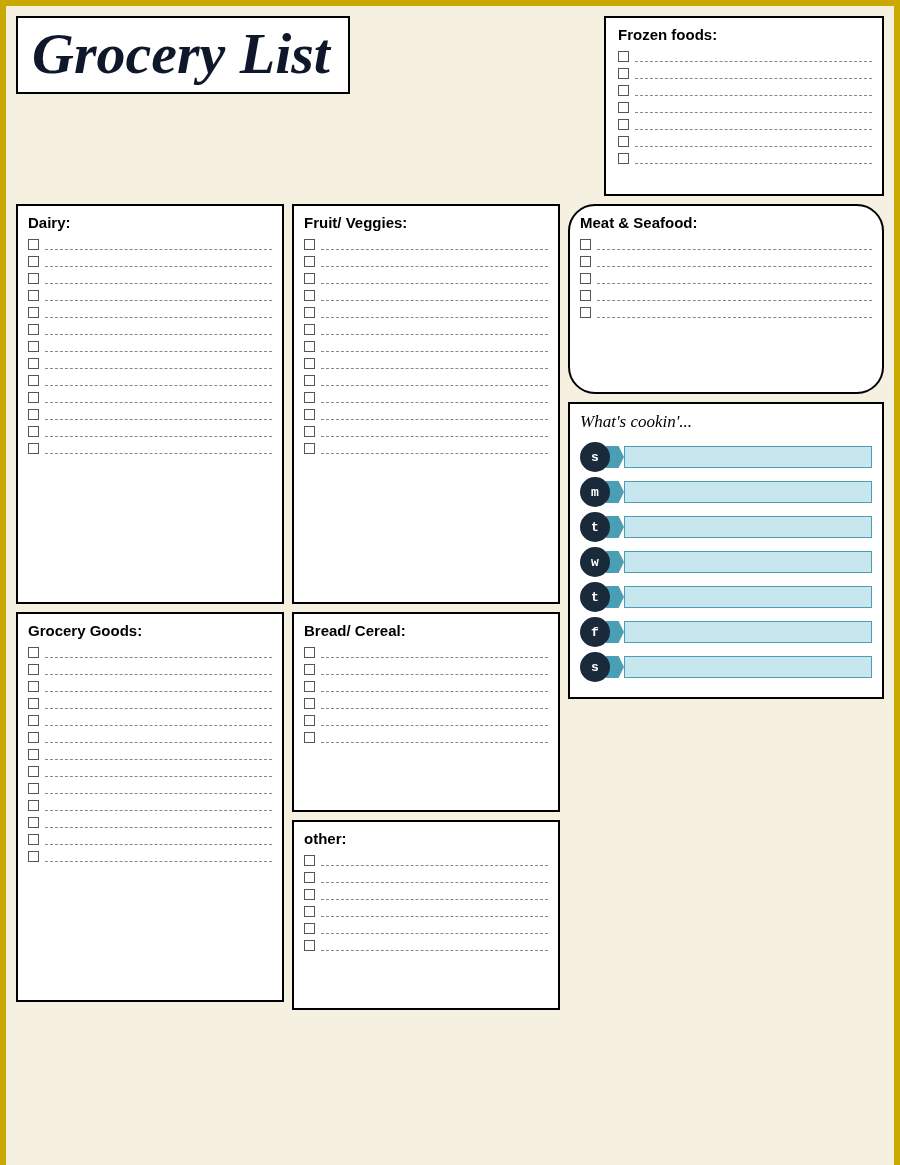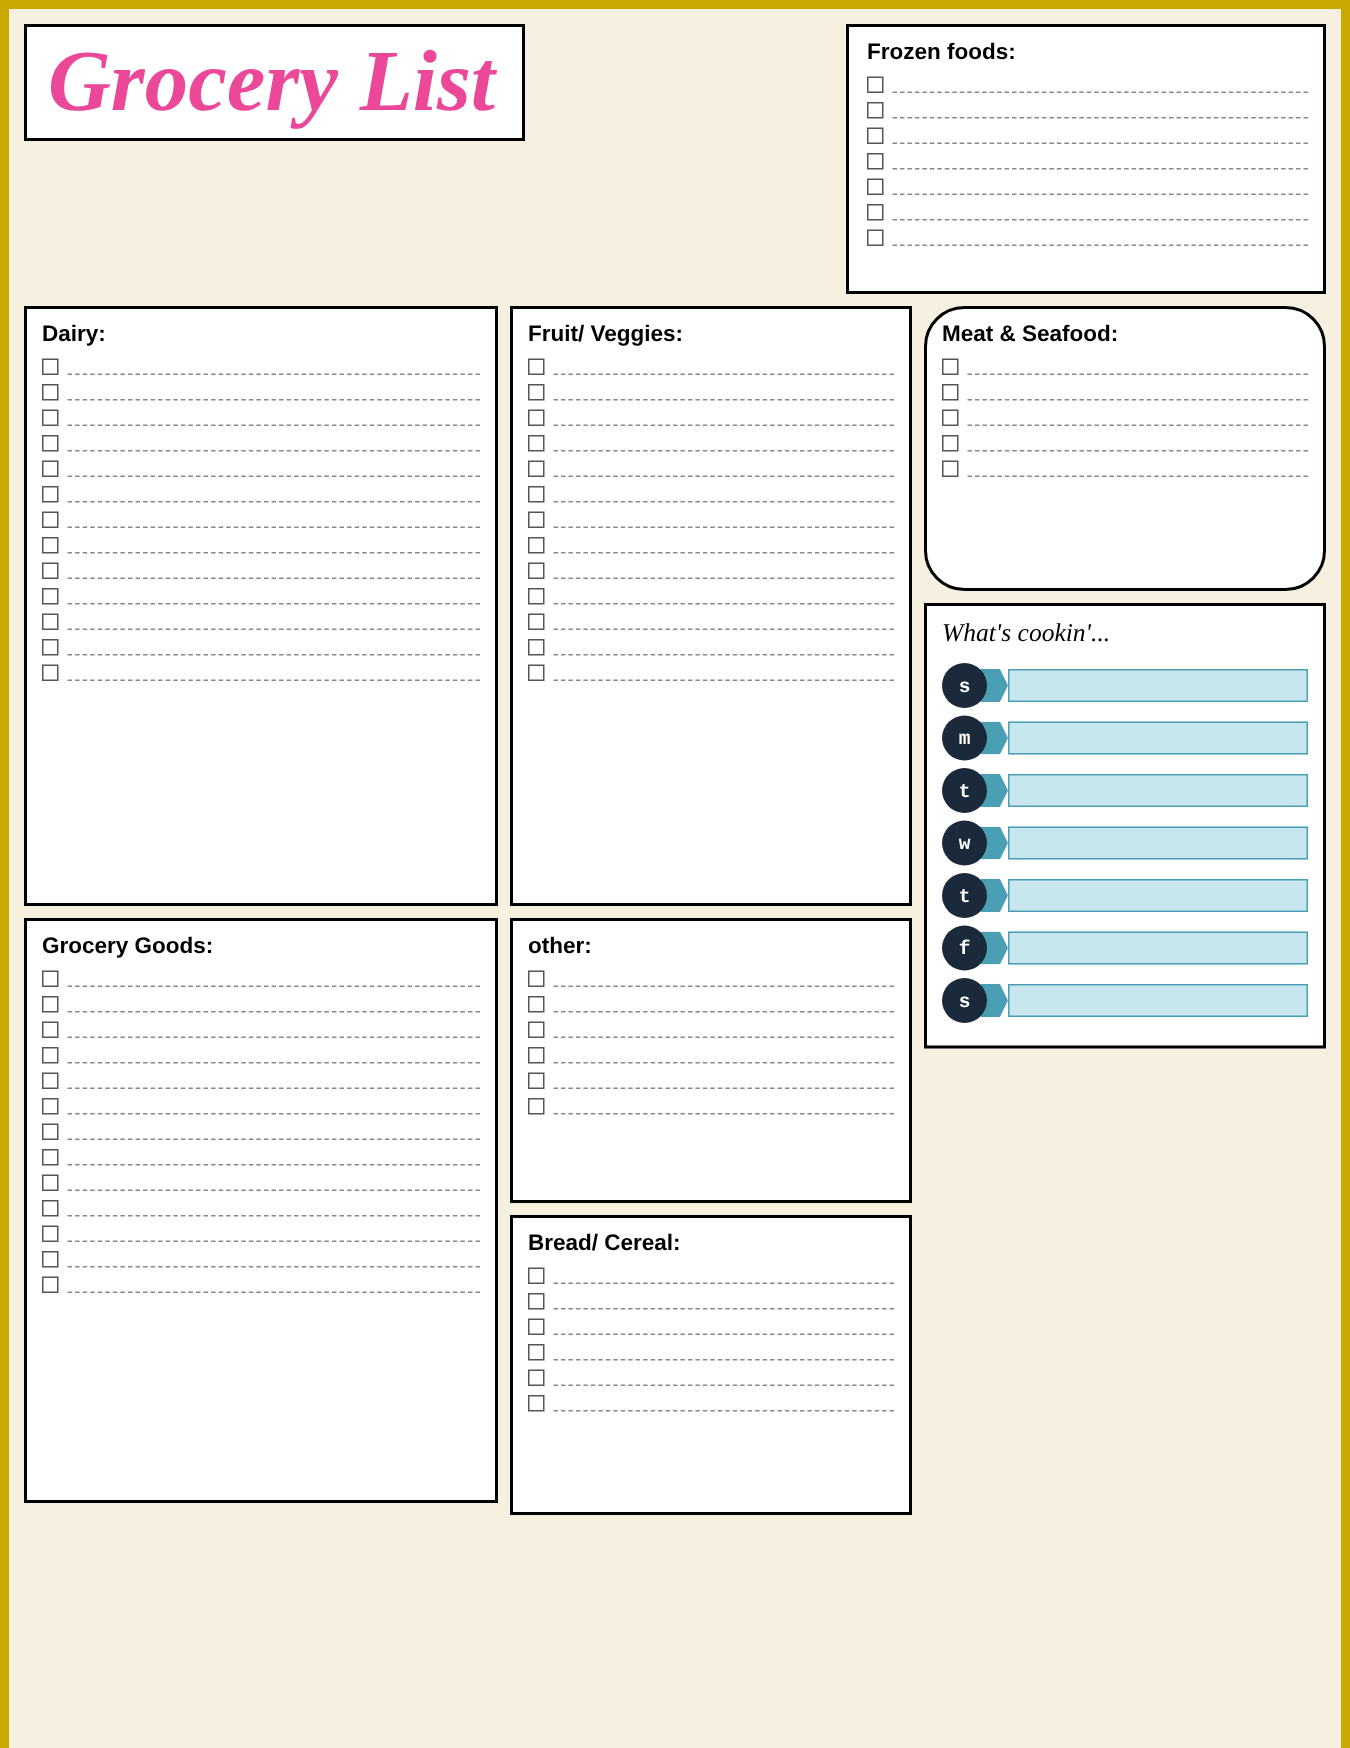--- a/index.html
+++ b/index.html
@@ -22,21 +22,21 @@
       display: inline-block;
       padding: 4px 18px 6px 14px;
       margin-bottom: 8px;
       background: #fff;
     }
     .title-text {
       font-family: 'Georgia', cursive;
       font-size: 58px;
       font-style: italic;
       font-weight: bold;
-      color: #ec4899;
+      color: #0f172a;
       line-height: 1.1;
     }
     .section-box {
       border: 2px solid #000;
       background: #fff;
       padding: 8px 10px 10px 10px;
     }
     .section-title {
       font-size: 15px;
       font-weight: bold;
@@ -133,21 +133,21 @@
 <div class="page">
 
   <div class="header-row">
     <div class="header-title-area">
       <div class="title-box">
         <span class="title-text">Grocery List</span>
       </div>
     </div>
     <div class="header-right">
 
-      <div class="section-box" style="width:320px; min-height:180px;padding-left:12px;">
+      <div class="section-box" style="width:280px; min-height:180px;padding-left:12px;">
         <div class="section-title">Frozen foods:</div>
         <div id="frozen-items">
             <div class="checklist-item">
               <div class="checkbox"></div>
               <div class="line"></div>
             </div>
             <div class="checklist-item">
               <div class="checkbox"></div>
               <div class="line"></div>
             </div>
@@ -171,21 +171,21 @@
               <div class="checkbox"></div>
               <div class="line"></div>
             </div>
           </div>
       </div>
     </div>
   </div>
 
   <div style="display: flex; gap: 8px; align-items: flex-start;">
 
-    <div style="display: flex; flex-direction: column; gap: 8px; width: 316px;">
+    <div style="display: flex; flex-direction: column; gap: 8px; width: 268px;">
       <div class="section-box" style="min-height: 400px;">
         <div class="section-title">Dairy:</div>
         <div id="dairy-items">
             <div class="checklist-item">
               <div class="checkbox"></div>
               <div class="line"></div>
             </div>
             <div class="checklist-item">
               <div class="checkbox"></div>
               <div class="line"></div>
@@ -346,20 +346,49 @@
             <div class="checklist-item">
               <div class="checkbox"></div>
               <div class="line"></div>
             </div>
             <div class="checklist-item">
               <div class="checkbox"></div>
               <div class="line"></div>
             </div>
           </div>
       </div>
+      <div class="section-box" style="min-height: 200px;">
+        <div class="section-title">Bread/ Cereal:</div>
+        <div id="bread-items">
+            <div class="checklist-item">
+              <div class="checkbox"></div>
+              <div class="line"></div>
+            </div>
+            <div class="checklist-item">
+              <div class="checkbox"></div>
+              <div class="line"></div>
+            </div>
+            <div class="checklist-item">
+              <div class="checkbox"></div>
+              <div class="line"></div>
+            </div>
+            <div class="checklist-item">
+              <div class="checkbox"></div>
+              <div class="line"></div>
+            </div>
+            <div class="checklist-item">
+              <div class="checkbox"></div>
+              <div class="line"></div>
+            </div>
+            <div class="checklist-item">
+              <div class="checkbox"></div>
+              <div class="line"></div>
+            </div>
+          </div>
+      </div>
       <div class="section-box" style="min-height: 190px;">
         <div class="section-title">other:</div>
         <div id="other-items">
             <div class="checklist-item">
               <div class="checkbox"></div>
               <div class="line"></div>
             </div>
             <div class="checklist-item">
               <div class="checkbox"></div>
               <div class="line"></div>
@@ -375,49 +404,20 @@
             <div class="checklist-item">
               <div class="checkbox"></div>
               <div class="line"></div>
             </div>
             <div class="checklist-item">
               <div class="checkbox"></div>
               <div class="line"></div>
             </div>
           </div>
       </div>
-      <div class="section-box" style="min-height: 200px;">
-        <div class="section-title">Bread/ Cereal:</div>
-        <div id="bread-items">
-            <div class="checklist-item">
-              <div class="checkbox"></div>
-              <div class="line"></div>
-            </div>
-            <div class="checklist-item">
-              <div class="checkbox"></div>
-              <div class="line"></div>
-            </div>
-            <div class="checklist-item">
-              <div class="checkbox"></div>
-              <div class="line"></div>
-            </div>
-            <div class="checklist-item">
-              <div class="checkbox"></div>
-              <div class="line"></div>
-            </div>
-            <div class="checklist-item">
-              <div class="checkbox"></div>
-              <div class="line"></div>
-            </div>
-            <div class="checklist-item">
-              <div class="checkbox"></div>
-              <div class="line"></div>
-            </div>
-          </div>
-      </div>
     </div>
 
     <div style="display: flex; flex-direction: column; gap: 8px; flex: 1;">
 
       <div class="section-box" style="min-height: 190px; margin-top: 0px; border-radius: 27px;">
         <div class="section-title">Meat &amp; Seafood:</div>
         <div id="meat-items">
             <div class="checklist-item">
               <div class="checkbox"></div>
               <div class="line"></div>

